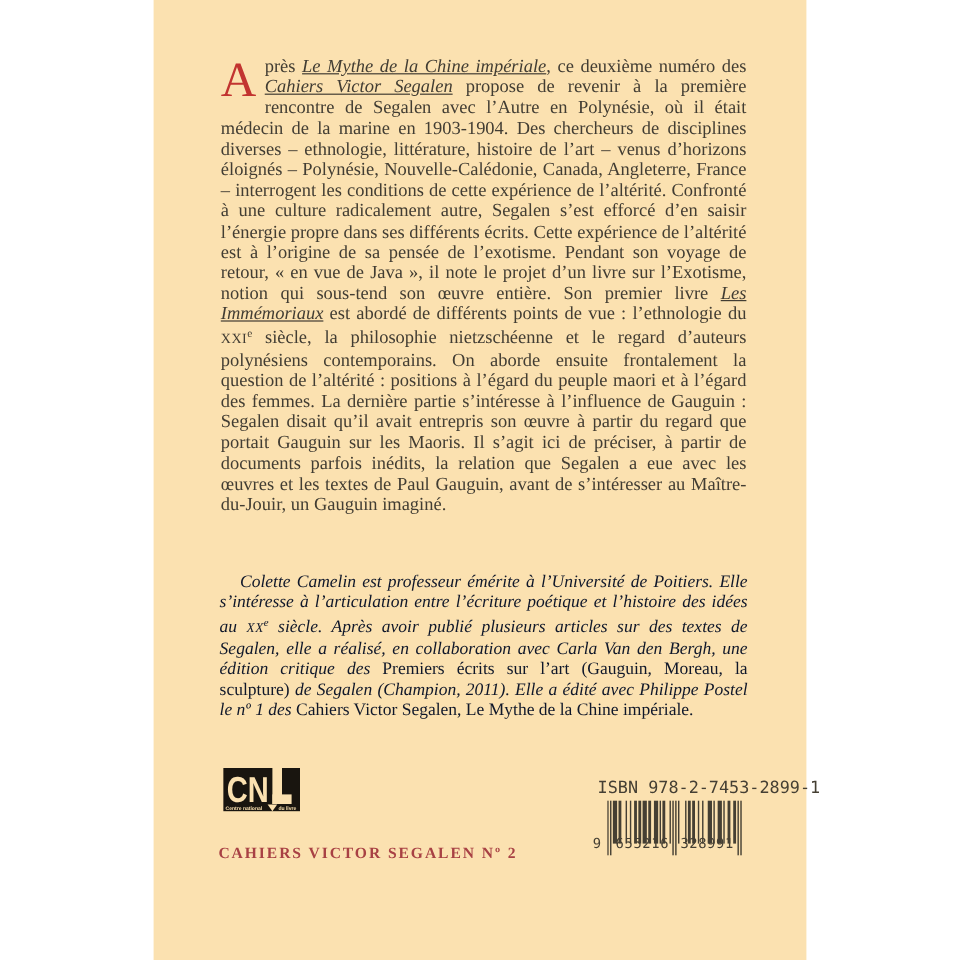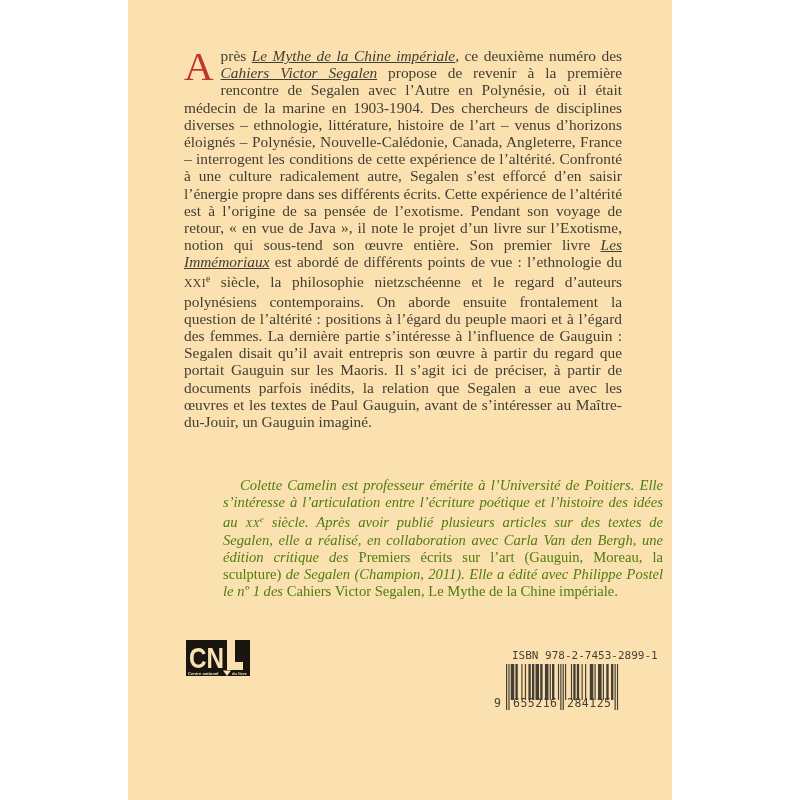--- a/index.html
+++ b/index.html
@@ -22,40 +22,40 @@
   .dropcap{
     float:left;
     font-size:41px;line-height:32px;
     color:#C23430;
     margin:3px 7px 0 0;
   }
   
   .bio{
     position:absolute;left:55px;top:477px;width:440px;
     font-size:14.6px;line-height:17px;font-style:italic;
-    color:#4d7c0f;text-align:justify;text-indent:17px;margin-left:40px;
+    color:#0f172a;text-align:justify;text-indent:17px;
   }
   .s-i{font-style:italic;text-decoration:underline;}
   .s-r{font-style:normal;}
   .s-sc{font-size:0.76em;letter-spacing:0.4px;}
   .s-sup{font-size:0.62em;vertical-align:0.5em;}
   
   .cnl{position:absolute;left:58px;top:634px;width:64px;height:46px;}
   
   .series{
     position:absolute;left:54px;top:703px;
     font-size:13px;font-weight:bold;letter-spacing:1.6px;
     color:#A84144;
   }
   
   .isbn{position:absolute;left:364px;top:649px;width:140px;height:62px;}
   .isbn-label{
-    margin-left:20px;width:112px;
+    margin-left:6px;width:112px;
     font-family:"DejaVu Sans Mono",monospace;
-    font-size:11px;color:#453F33;text-align:center;white-space:nowrap;
+    font-size:14px;color:#453F33;text-align:center;white-space:nowrap;
   }
   .bars{display:block;margin-left:14px;margin-top:2px;}
   .bc-digits{
     position:absolute;left:0;top:47px;width:140px;height:13px;
     font-family:"DejaVu Sans Mono",monospace;
     font-size:11.5px;color:#453F33;
   }
   .bc-digits span{position:absolute;top:0;letter-spacing:0.5px;}
   .d-lead{left:2px;}
   .d-l{left:21px;}
@@ -78,20 +78,21 @@
       <text x="3" y="34" font-family="Liberation Sans, sans-serif" font-weight="bold" font-size="30" textLength="35" lengthAdjust="spacingAndGlyphs" fill="#FBE1B0">CN</text>
       <g aria-label="L">
         <rect x="41" y="0" width="8" height="36" fill="#FBE1B0"></rect>
         <rect x="41" y="28" width="16" height="8" fill="#FBE1B0"></rect>
       </g>
       <text x="2" y="41" font-family="Liberation Sans, sans-serif" font-weight="bold" font-size="4.2" fill="#FBE1B0">Centre national</text>
       <polygon points="37,36.5 45,36.5 41,42" fill="#FBE1B0"></polygon>
       <text x="46" y="41" font-family="Liberation Sans, sans-serif" font-weight="bold" font-size="4.2" fill="#FBE1B0">du livre</text>
     </svg>
 
+    <div class="series">CAHIERS VICTOR SEGALEN Nº 2</div>
 
     <div class="isbn">
       <div class="isbn-label">ISBN 978-2-7453-2899-1</div>
       <svg class="bars" id="barcode-svg" width="113" height="46">
           <rect x="0.00" y="0" width="1.18" height="46" fill="#453F33"></rect>
           <rect x="2.36" y="0" width="1.18" height="46" fill="#453F33"></rect>
           <rect x="4.72" y="0" width="3.54" height="36" fill="#453F33"></rect>
           <rect x="9.44" y="0" width="2.36" height="36" fill="#453F33"></rect>
           <rect x="15.34" y="0" width="1.18" height="36" fill="#453F33"></rect>
           <rect x="18.88" y="0" width="1.18" height="36" fill="#453F33"></rect>
@@ -116,18 +117,18 @@
           <rect x="92.04" y="0" width="3.54" height="36" fill="#453F33"></rect>
           <rect x="96.76" y="0" width="1.18" height="36" fill="#453F33"></rect>
           <rect x="100.30" y="0" width="2.36" height="36" fill="#453F33"></rect>
           <rect x="105.02" y="0" width="2.36" height="36" fill="#453F33"></rect>
           <rect x="108.56" y="0" width="1.18" height="46" fill="#453F33"></rect>
           <rect x="110.92" y="0" width="1.18" height="46" fill="#453F33"></rect>
         </svg>
       <div class="bc-digits">
         <span class="d-lead">9</span>
         <span class="d-l">655216</span>
-        <span class="d-r">284125</span>
+        <span class="d-r">328991</span>
       </div>
     </div>
 
   </div>
 </div>
 
 </body></html>

